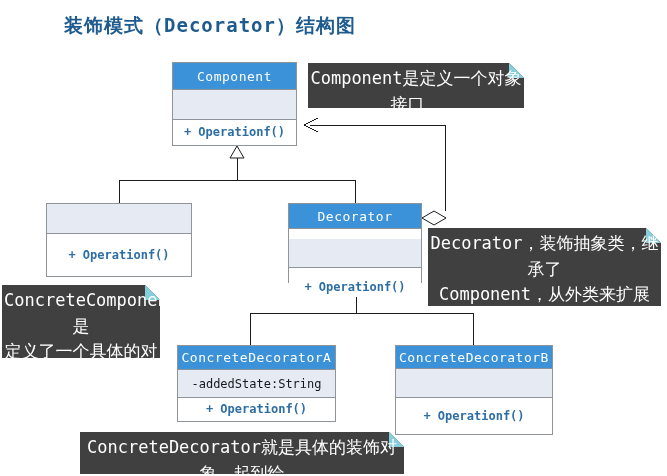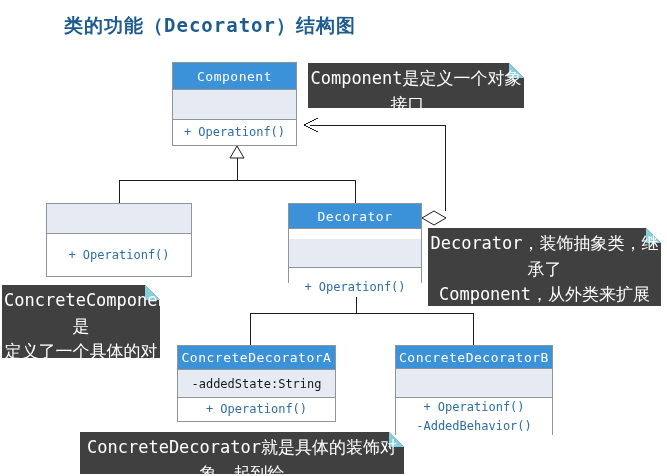--- a/index.html
+++ b/index.html
@@ -24,20 +24,21 @@
   }
   .uml .attrs {
     background:#e6eaf3; border-bottom:1px solid #8f9499; display:flex;
     align-items:center; justify-content:center; font-size:12px; color:#15191e;
     flex:0 0 auto;
   }
   .uml .ops {
     background:#ffffff; flex:1 1 auto; display:flex; flex-direction:column;
     align-items:center; justify-content:center; font-size:12px; color:#2d6ea5;
     line-height:1.55;
+    font-weight:bold;
   }
   
   .note {
     position:absolute; background:#404040; color:#ffffff; font-size:17px;
     text-align:center; box-sizing:border-box; line-height:1.5;
     clip-path: polygon(0 0, calc(100% - 15px) 0, 100% 15px, 100% 100%, 0 100%);
   }
   .note .fold {
     position:absolute; top:0; right:0; width:15px; height:15px; background:#85cfdc;
   }
@@ -45,21 +46,21 @@
   
   .connectors { position:absolute; left:0; top:0; pointer-events:none; }
   .ln   { stroke:#1c1c1c; stroke-width:1; fill:none; shape-rendering:crispEdges; }
   .head { stroke:#1c1c1c; stroke-width:1; fill:#ffffff; }
 </style>
 </head>
 <body>
 
 <div class="stage">
 
-  <div class="title">类的功能（Decorator）结构图</div>
+  <div class="title">装饰模式（Decorator）结构图</div>
 
   <svg class="connectors" width="667" height="476" viewBox="0 0 667 476">
     <g>
       <path class="ln" d="M237,157 V180 M119,180 H355 M119,180 V203 M355,180 V203"></path>
       <polygon class="head" points="237,146 230,158 244,158"></polygon>
     </g>
     <g>
       <path class="ln" d="M310,125 H445 V211"></path>
       <polygon class="head" points="422,218 434,211 446,218 434,225"></polygon>
       <path class="ln" d="M318,118 L304,125 L318,132"></path>
@@ -101,21 +102,20 @@
     <div class="ops">
       <div>+ Operationf()</div>
     </div>
   </div>
 
   <div class="uml" style="left:395px; top:345px; width:158px; height:90px;">
     <div class="name" style="height:22px;">ConcreteDecoratorB</div>
     <div class="attrs" style="height:28px;"></div>
     <div class="ops">
       <div>+ Operationf()</div>
-      <div>-AddedBehavior()</div>
     </div>
   </div>
 
   <div class="note" style="left:308px; top:63px; width:216px; height:45px;">
     <span class="fold"></span>
     <div class="note-text">Component是定义一个对象接口，
 可以给这些对象动态地添加职责</div>
   </div>
 
   <div class="note" style="left:428px; top:228px; width:233px; height:78px;">

